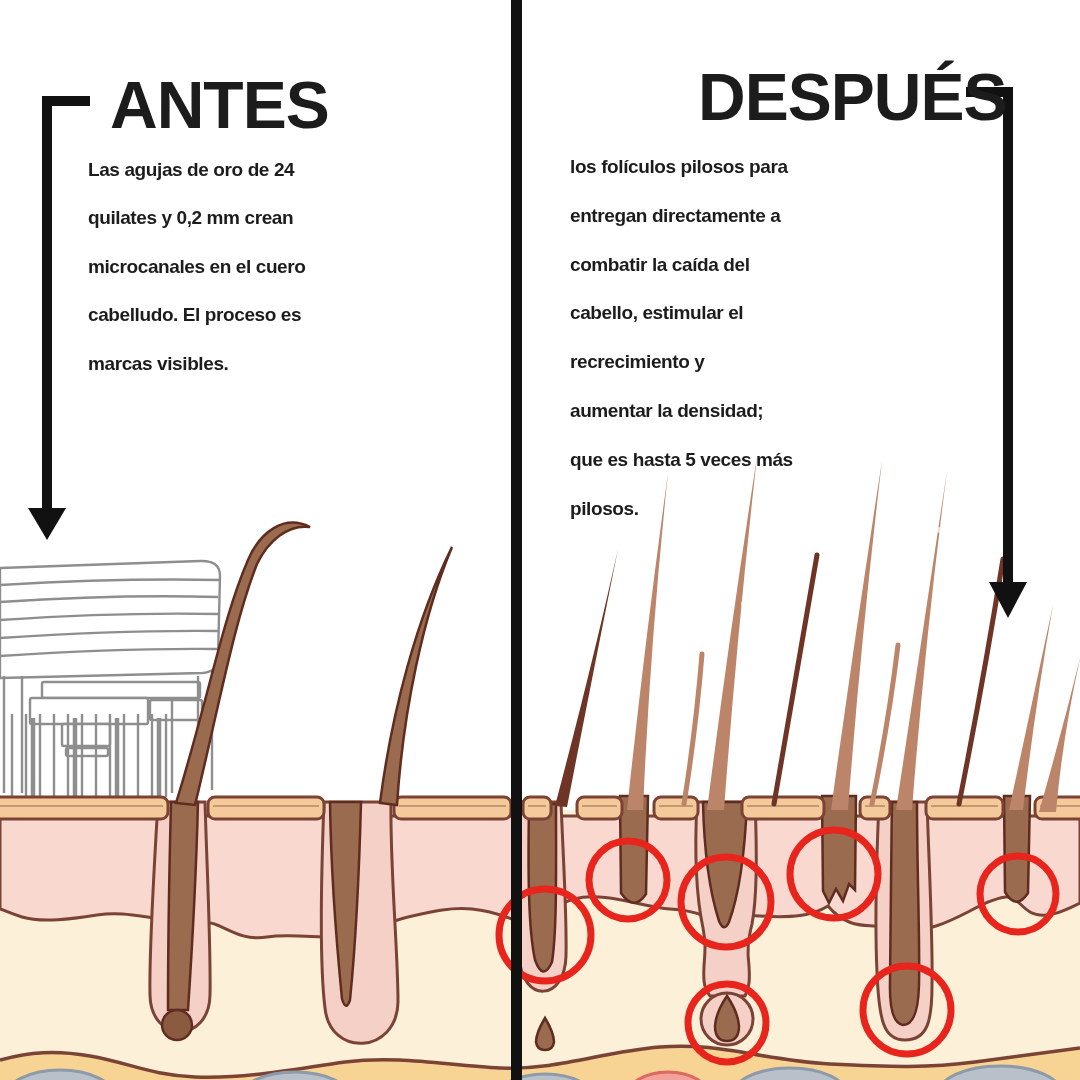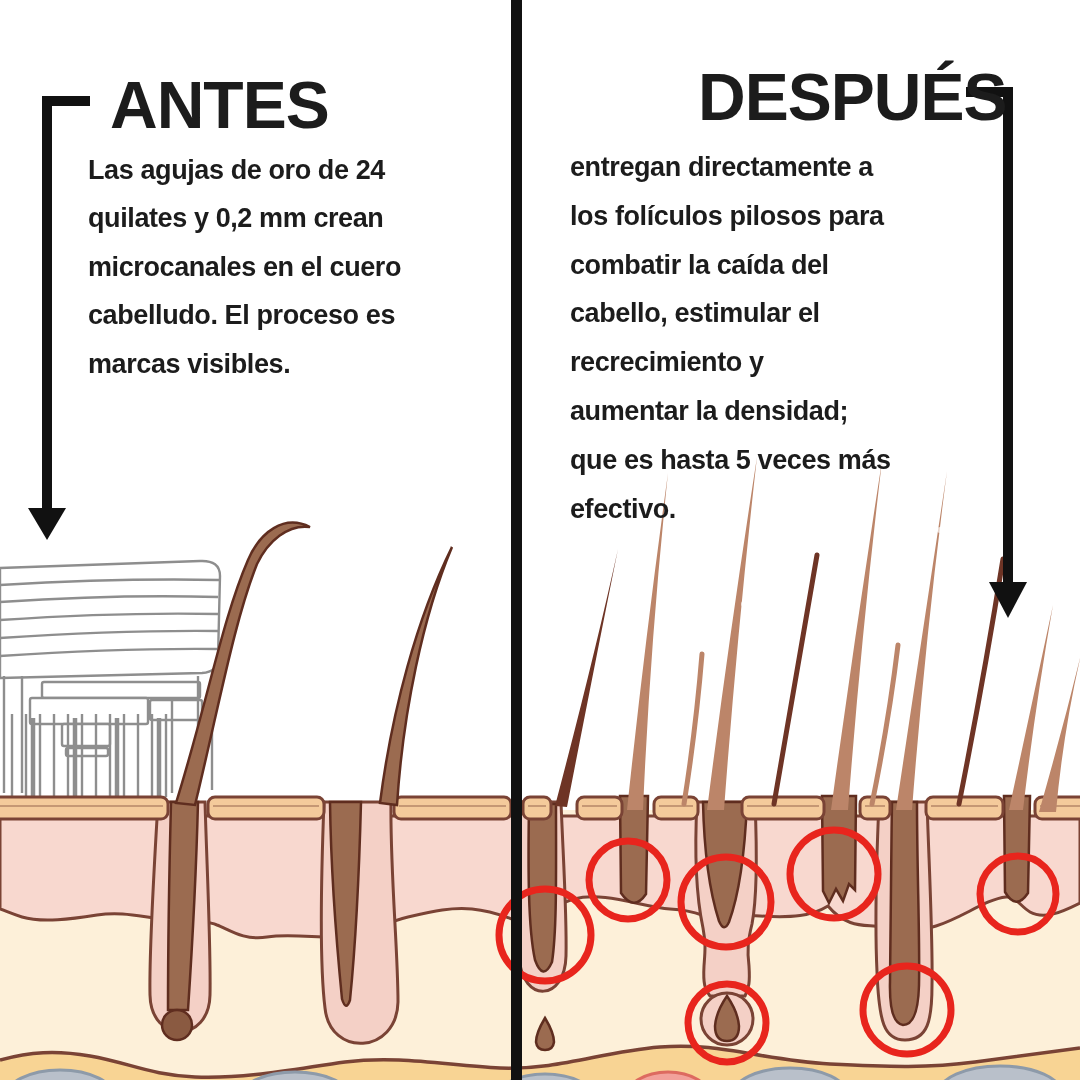--- a/index.html
+++ b/index.html
@@ -8,21 +8,21 @@
     --epidermis:#f4ca9b; --dermis:#f8d8cf; --subcutis:#fdf0d9; --fat:#f8d494; --skin_outline:#7a4335;
     --follicle:#f4d0c6; --device_gray:#8e8e8e;
     --blob_gray:#b9c0ca; --blob_gray_outline:#8d9aa9; --blob_red:#f2a19b; --blob_red_outline:#dd6a60;
   }
   html,body{margin:0;padding:0}
   body{width:1080px;height:1080px;background:#fff;overflow:hidden;position:relative;
        font-family:"Liberation Sans",sans-serif;}
   #scalp-svg{position:absolute;left:0;top:0;width:1080px;height:1080px;z-index:1}
   .txt{position:absolute;z-index:5;color:var(--text)}
   .title{font-size:66px;font-weight:700;letter-spacing:-1px;line-height:1}
-  .body-text{font-size:27px;font-weight:700;letter-spacing:-0.4px;line-height:48.4px}
+  .body-text{font-size:19px;font-weight:700;letter-spacing:-0.4px;line-height:48.4px}
   #antes-title{left:110px;top:72px}
   #despues-title{left:698px;top:64px}
   #antes-body{left:88px;top:146px}
   #despues-body{left:570px;top:143px;line-height:48.8px}
   .tline{white-space:nowrap}
 
   
   .subq{fill:var(--subcutis)}
   .derm{fill:var(--dermis);stroke:var(--skin_outline);stroke-width:3}
   .channel{fill:var(--follicle);stroke:var(--skin_outline);stroke-width:3}
@@ -212,21 +212,21 @@
 <div class="txt body-text" id="antes-body">
     <div class="tline">Las agujas de oro de 24</div>
     <div class="tline">quilates y 0,2 mm crean</div>
     <div class="tline">microcanales en el cuero</div>
     <div class="tline">cabelludo. El proceso es</div>
     <div class="tline">marcas visibles.</div>
   </div>
 
 <div class="txt title" id="despues-title">DESPUÉS</div>
 <div class="txt body-text" id="despues-body">
+    <div class="tline">los folículos pilosos para</div>
     <div class="tline">entregan directamente a</div>
-    <div class="tline">los folículos pilosos para</div>
     <div class="tline">combatir la caída del</div>
     <div class="tline">cabello, estimular el</div>
     <div class="tline">recrecimiento y</div>
     <div class="tline">aumentar la densidad;</div>
     <div class="tline">que es hasta 5 veces más</div>
-    <div class="tline">efectivo.</div>
+    <div class="tline">pilosos.</div>
   </div>
 
 </body></html>

